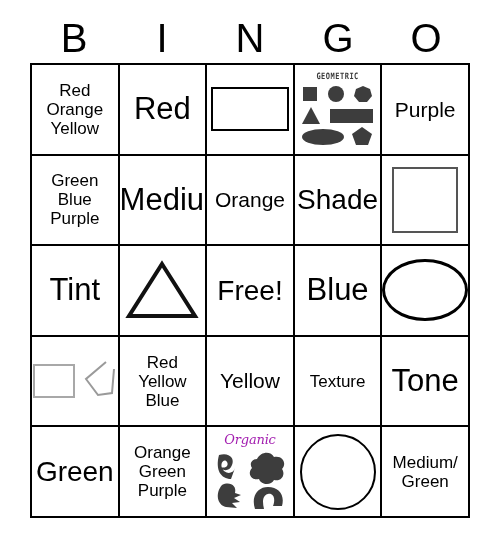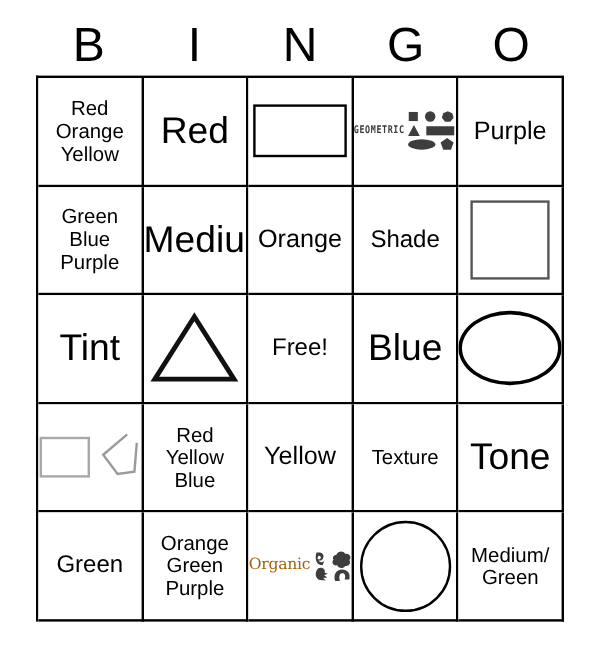--- a/index.html
+++ b/index.html
@@ -67,21 +67,21 @@
   .cell-text {
     display: block;
     width: 100%;
     padding: 0 1px;
     line-height: 1.12;
     white-space: pre-line;
   }
   
   .fs-sm  { font-size: 17px; }
   .fs-md  { font-size: 21px; }
-  .fs-lg  { font-size: 20px; }
+  .fs-lg  { font-size: 28px; }
   .fs-xl  { font-size: 31px; }
 
   
   .shape-rect-outline {
     width: 74px;
     height: 40px;
     border: 2px solid #000;
     background: #fff;
   }
   .shape-square-outline {
@@ -100,41 +100,43 @@
   .shape-ellipse-outline {
     width: 86px;
     height: 56px;
     border-radius: 50%;
     border: 3px solid #000;
     background: #fff;
   }
   
   .sample-box {
     display: flex;
+    flex-direction: column;
     align-items: center;
     justify-content: center;
     gap: 2px;
     width: 100%;
     height: 100%;
     padding: 3px 0;
     box-sizing: border-box;
   }
   .sample-title-geo {
     font-family: "DejaVu Sans Mono", monospace;
     font-size: 7px;
     letter-spacing: 0.5px;
     color: #3a3a3a;
     font-weight: 700;
     transform: scaleY(1.25);
     margin-bottom: 3px;
   }
   .sample-title-org {
     font-family: "DejaVu Serif", serif;
+    font-style: italic;
     font-size: 13px;
-    color: #a16207;
+    color: #a21caf;
     margin-bottom: 2px;
     letter-spacing: -0.2px;
   }
   .glyph-fill { fill: #3d3d3d; }
   .open-poly-stroke { stroke: #9a9a9a; fill: none; stroke-width: 2; }
   .gray-rect-cell {
     display: flex;
     align-items: center;
     justify-content: center;
     gap: 6px;

